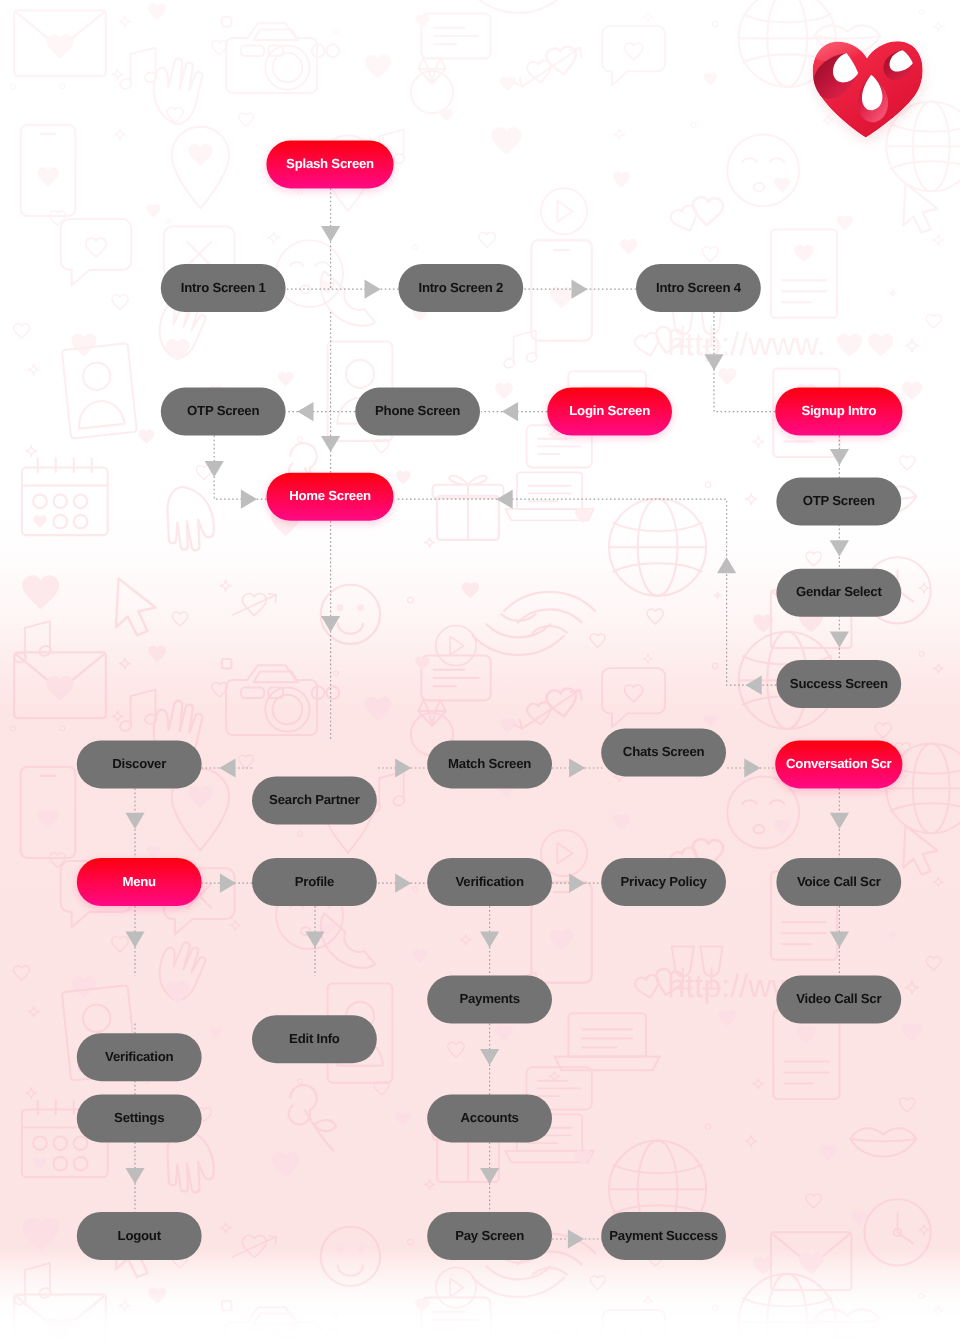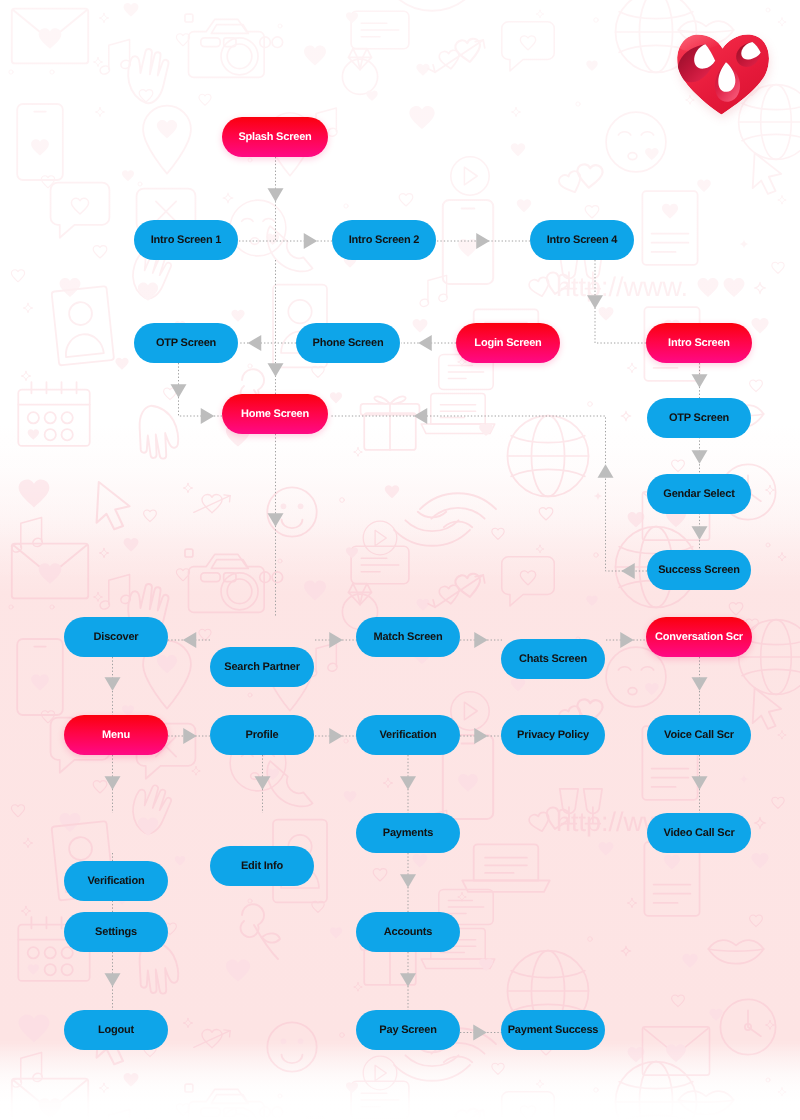--- a/index.html
+++ b/index.html
@@ -27,21 +27,21 @@
       rgba(255,255,255,0.22) 46%,
       rgba(255,255,255,0.00) 52%,
       rgba(255,255,255,0.00) 92.8%,
       rgba(255,255,255,0.50) 96.2%,
       rgba(255,255,255,0.93) 98.5%,
       rgba(255,255,255,1) 100%);}
   #edges{position:absolute;inset:0;}
   .node{position:absolute;display:flex;align-items:center;justify-content:center;
         height:40px;border-radius:20px;box-sizing:border-box;white-space:nowrap;}
   .node span{font-weight:700;font-size:11px;letter-spacing:-0.2px;}
-  .node.plain{background:#0ea5e9;}
+  .node.plain{background:#737373;}
   .node.plain span{color:#121212;}
   .node.hot{background:linear-gradient(180deg,#fb000d 0%,#ff0546 45%,#ff0878 88%,#ff0a85 100%);
             box-shadow:0 2px 7px rgba(255,10,100,.20);}
   .node.hot span{color:#fff;}
 
   #pattern .s{fill:none;stroke:#fbd4da;stroke-width:1.9;stroke-linecap:round;stroke-linejoin:round;}
   #pattern .f{fill:#fcdfe4;stroke:none;}
   #pattern .t{fill:#fbd4da;stroke:none;}
   #logo{position:absolute;left:674px;top:29px;width:99px;height:90px;filter:drop-shadow(1px 4px 5px rgba(200,20,50,.13));}
 </style>
@@ -823,21 +823,21 @@
       <div class="node plain" style="left: 134px; top: 323px; width: 104px;">
         <span>OTP Screen</span>
       </div>
       <div class="node plain" style="left: 296px; top: 323px; width: 104px;">
         <span>Phone Screen</span>
       </div>
       <div class="node hot" style="left: 456px; top: 323px; width: 104px;">
         <span>Login Screen</span>
       </div>
       <div class="node hot" style="left: 646px; top: 323px; width: 106px;">
-        <span>Intro Screen</span>
+        <span>Signup Intro</span>
       </div>
       <div class="node hot" style="left: 222px; top: 394px; width: 106px;">
         <span>Home Screen</span>
       </div>
       <div class="node plain" style="left: 647px; top: 398px; width: 104px;">
         <span>OTP Screen</span>
       </div>
       <div class="node plain" style="left: 647px; top: 474px; width: 104px;">
         <span>Gendar Select</span>
       </div>
@@ -846,21 +846,21 @@
       </div>
       <div class="node plain" style="left: 64px; top: 617px; width: 104px;">
         <span>Discover</span>
       </div>
       <div class="node plain" style="left: 210px; top: 617px; width: 104px; margin-top: 30px;">
         <span>Search Partner</span>
       </div>
       <div class="node plain" style="left: 356px; top: 617px; width: 104px;">
         <span>Match Screen</span>
       </div>
-      <div class="node plain" style="left: 501px; top: 639px; width: 104px;">
+      <div class="node plain" style="left: 501px; top: 607px; width: 104px;">
         <span>Chats Screen</span>
       </div>
       <div class="node hot" style="left: 646px; top: 617px; width: 106px;">
         <span>Conversation Scr</span>
       </div>
       <div class="node hot" style="left: 64px; top: 715px; width: 104px;">
         <span>Menu</span>
       </div>
       <div class="node plain" style="left: 210px; top: 715px; width: 104px;">
         <span>Profile</span>

